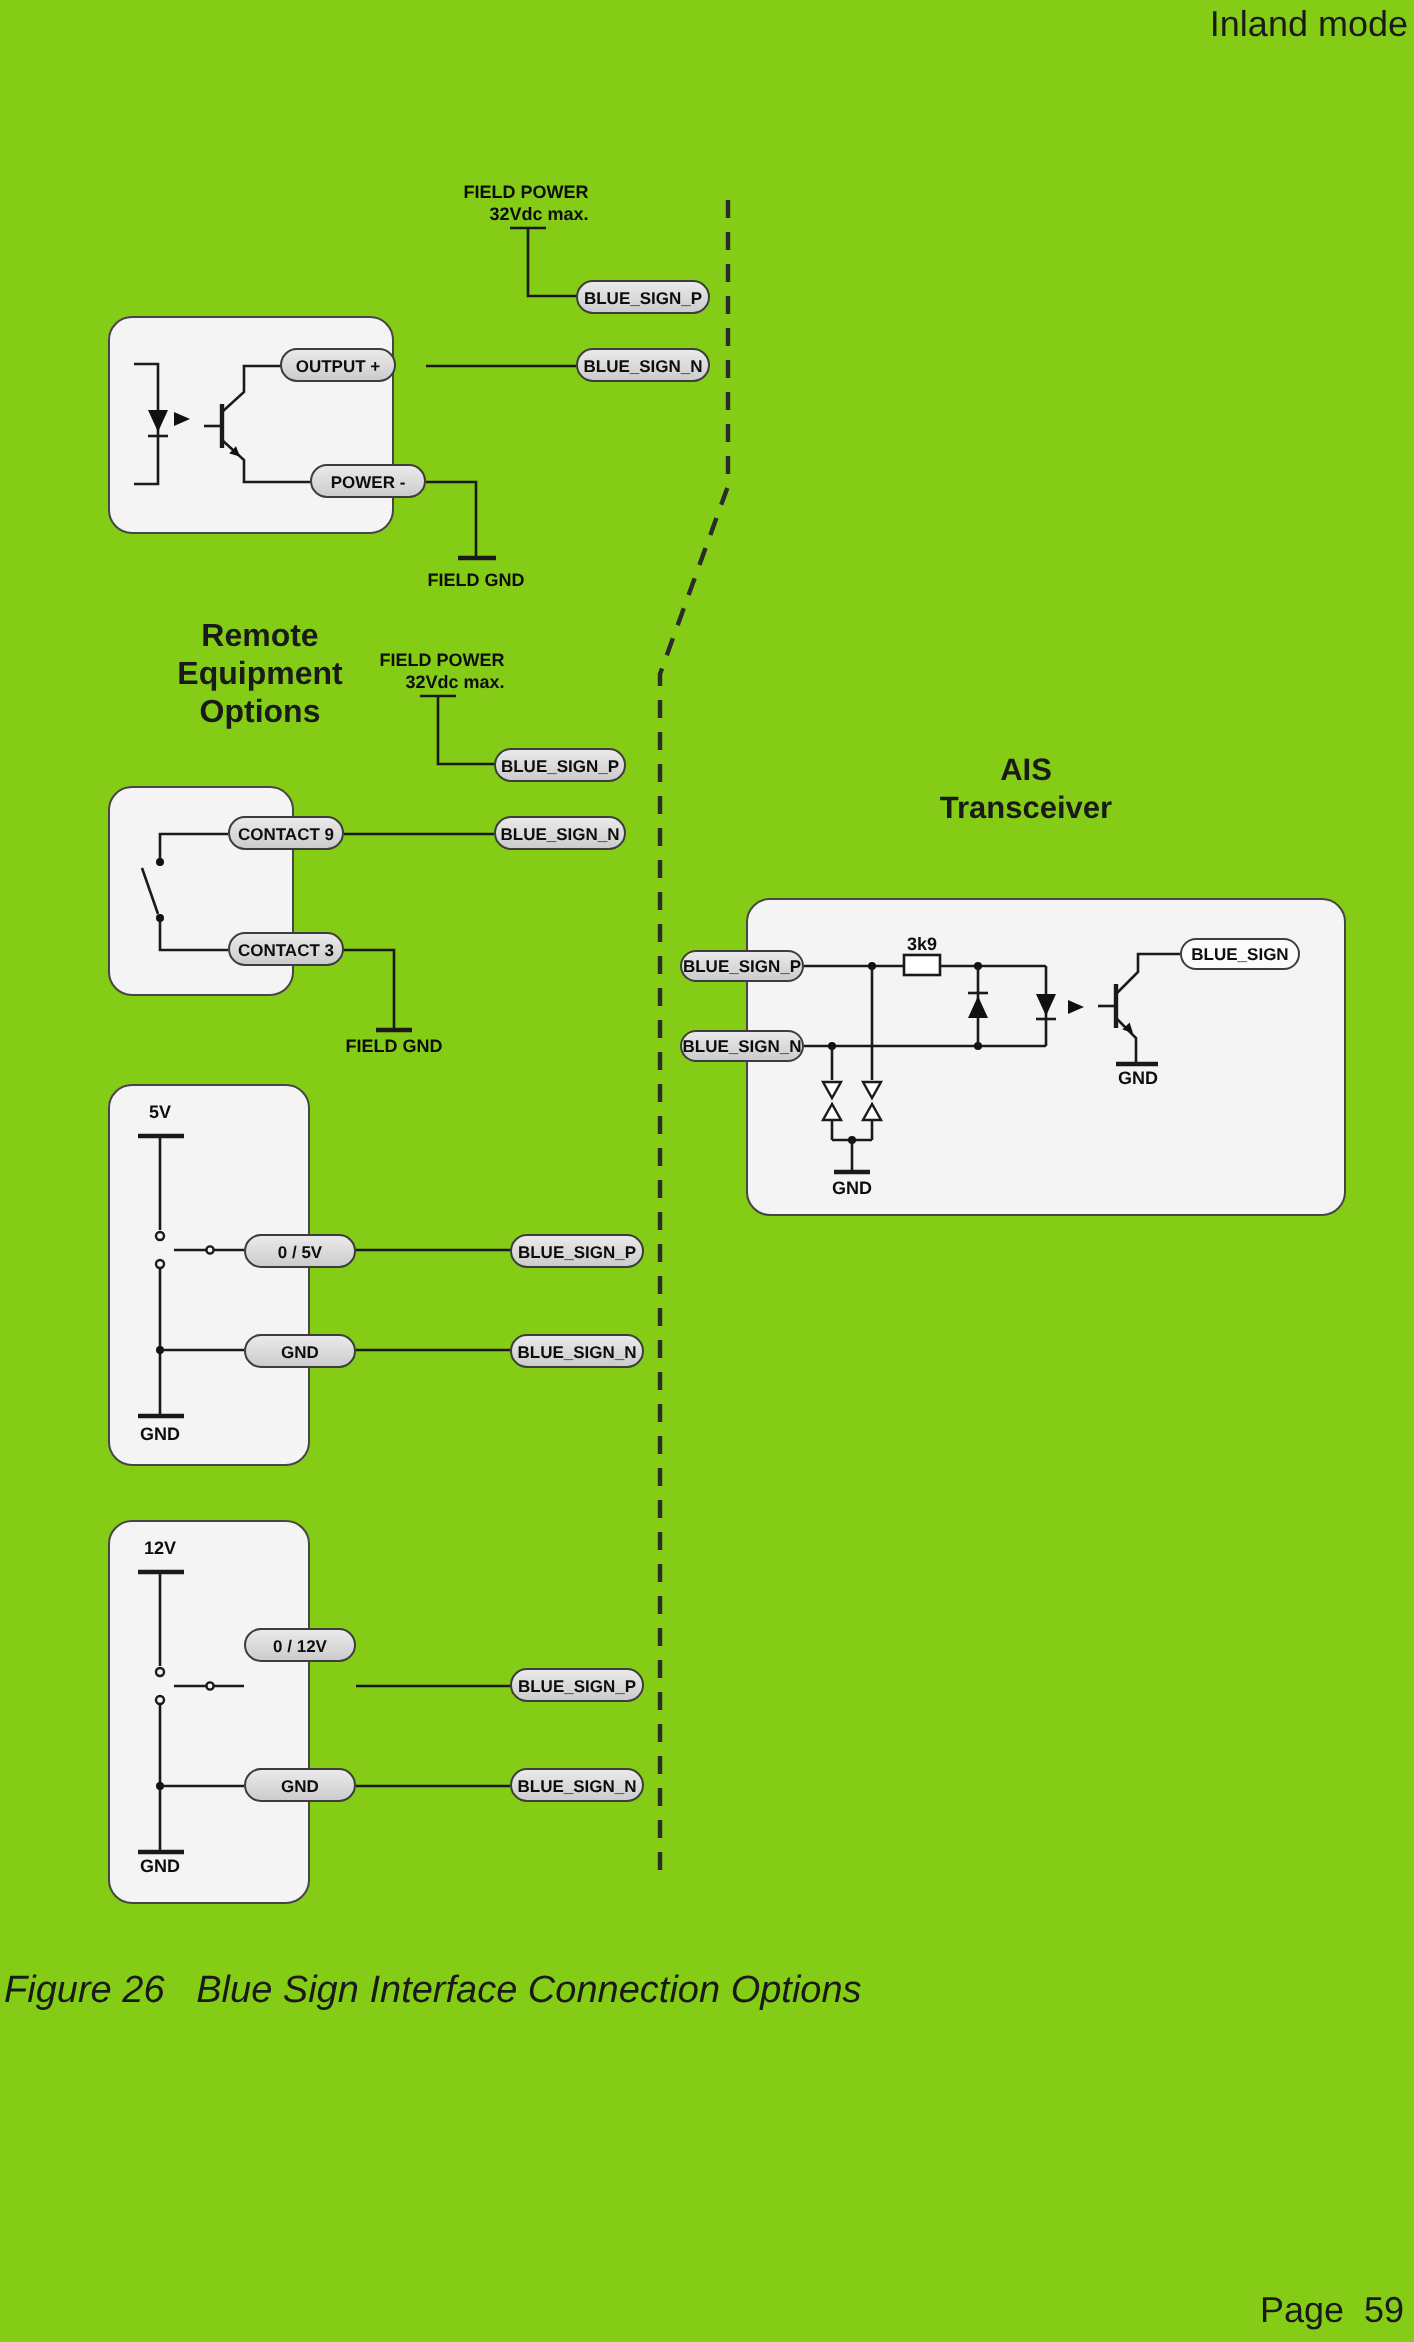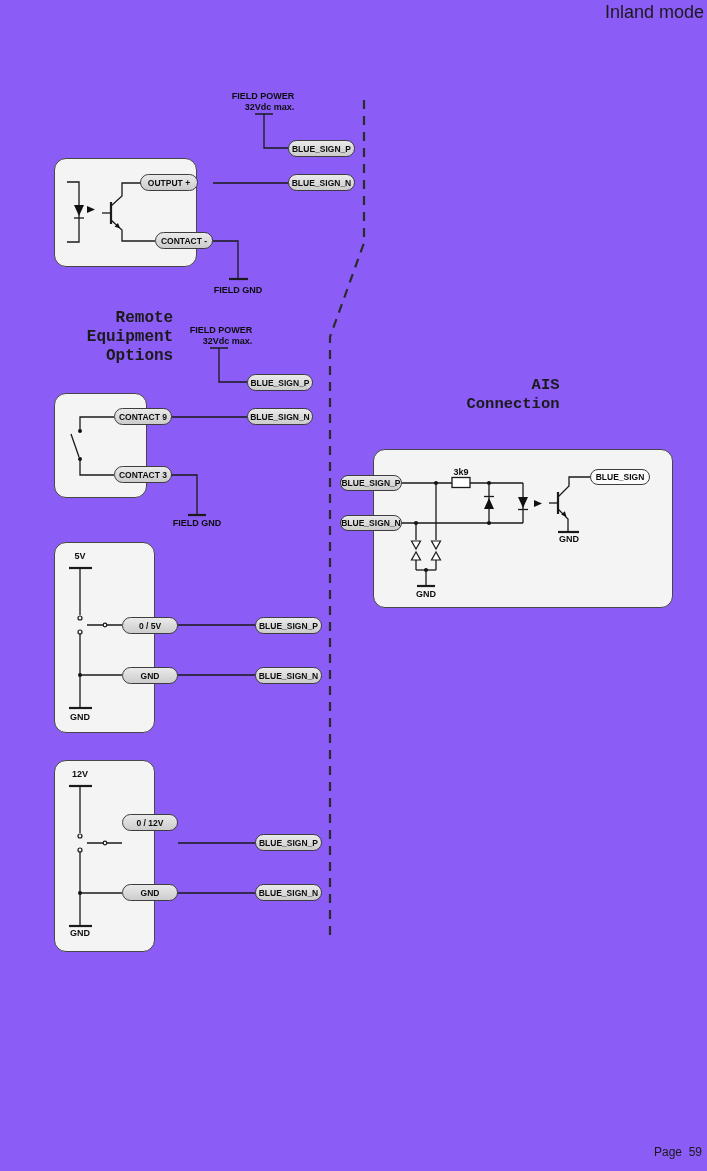--- a/index.html
+++ b/index.html
@@ -1,38 +1,38 @@
 <!DOCTYPE html>
 <html><head>
 <meta charset="utf-8">
 <style>
   html,body{margin:0;padding:0;background:#fff;}
-  .page{position:relative;width:707px;height:1171px;background:#8b5cf6;overflow:hidden;
+  .page{position:relative;width:707px;height:1171px;background:#84cc16;overflow:hidden;
         font-family:"Liberation Sans",sans-serif;color:#111;}
   .header{position:absolute;top:2px;right:3px;font-size:18px;white-space:pre;color:#1a1a1a;}
-  .footer{position:absolute;top:1145px;right:5px;font-size:12px;white-space:pre;color:#1a1a1a;}
+  .footer{position:absolute;top:1145px;right:5px;font-size:18px;white-space:pre;color:#1a1a1a;}
   .caption{position:absolute;left:2px;top:985px;font-size:19px;font-style:italic;white-space:pre;color:#1a1a1a;}
   .eqbox{position:absolute;box-sizing:border-box;background:#f4f4f4;border:1.4px solid #464646;border-radius:12px;}
   .wires{position:absolute;left:0;top:0;}
   .wires path,.wires polyline{stroke:#1a1a1a;fill:none;stroke-width:1.3px;}
   .wires .thick{stroke-width:2.2px;}
   .wires .dot{fill:#111;stroke:none;}
   .wires .oc{fill:#f4f4f4;stroke:#1a1a1a;stroke-width:1.2px;}
   .wires .fillb{fill:#111;stroke:none;}
   .wires .hollow{fill:#ffffff;stroke:#1a1a1a;stroke-width:1.2px;}
   .wires .comp{fill:#ffffff;stroke:#1a1a1a;stroke-width:1.3px;}
   .wires .dash{stroke:#2b2b2b;stroke-width:2.2px;stroke-dasharray:9 7;fill:none;}
   .pill{position:absolute;box-sizing:border-box;height:17px;border:1.4px solid #3d3d3d;border-radius:10px;
         background:linear-gradient(#eaeaea,#cccccc);display:flex;align-items:center;justify-content:center;
         font-size:8.5px;font-weight:bold;letter-spacing:0;white-space:pre;color:#0d0d0d;}
   .pill--light{background:#fbfbfb;}
   .lbl{position:absolute;transform:translateX(-50%);text-align:right;font-size:9px;font-weight:bold;
        line-height:10.5px;white-space:pre-line;color:#0d0d0d;}
-  .title{position:absolute;transform:translateX(-50%);text-align:right;font-size:16px;font-weight:bold;
-         line-height:19px;white-space:pre-line;color:#1a1a1a;font-family:Liberation Mono, monospace;}
+  .title{position:absolute;transform:translateX(-50%);text-align:center;font-size:16px;font-weight:bold;
+         line-height:19px;white-space:pre-line;color:#1a1a1a;}
   .title--ais{font-size:15.5px;}
 </style>
 </head>
 <body>
 
 <div class="page">
 
   <div class="header">Inland mode</div>
 
   <div class="eqbox" style="left:54px;top:158px;width:143px;height:109px"></div>
@@ -148,21 +148,21 @@
         <circle class="dot" cx="426" cy="570" r="2"></circle>
         <path d="M426,570 V585"></path>
         <path class="thick" d="M417,586 H435"></path>
       </g>
     </g>
   </svg>
 
   <div class="pill" style="left:288px;top:140px;width:67px">BLUE_SIGN_P</div>
   <div class="pill" style="left:288px;top:174px;width:67px">BLUE_SIGN_N</div>
   <div class="pill" style="left:140px;top:174px;width:58px">OUTPUT +</div>
-  <div class="pill" style="left:155px;top:232px;width:58px">CONTACT -</div>
+  <div class="pill" style="left:155px;top:232px;width:58px">POWER -</div>
 
   <div class="pill" style="left:247px;top:374px;width:66px">BLUE_SIGN_P</div>
   <div class="pill" style="left:247px;top:408px;width:66px">BLUE_SIGN_N</div>
   <div class="pill" style="left:114px;top:408px;width:58px">CONTACT 9</div>
   <div class="pill" style="left:114px;top:466px;width:58px">CONTACT 3</div>
 
   <div class="pill" style="left:122px;top:617px;width:56px">0 / 5V</div>
   <div class="pill" style="left:122px;top:667px;width:56px">GND</div>
   <div class="pill" style="left:255px;top:617px;width:67px">BLUE_SIGN_P</div>
   <div class="pill" style="left:255px;top:667px;width:67px">BLUE_SIGN_N</div>
@@ -187,16 +187,17 @@
   <div class="lbl" style="left:80px;top:769px">12V</div>
   <div class="lbl" style="left:80px;top:928px">GND</div>
   <div class="lbl" style="left:461px;top:467px">3k9</div>
   <div class="lbl" style="left:426px;top:589px">GND</div>
   <div class="lbl" style="left:569px;top:534px">GND</div>
 
   <div class="title" style="left:130px;top:309px">Remote
 Equipment
 Options</div>
   <div class="title title--ais" style="left:513px;top:376px">AIS
-Connection</div>
-
+Transceiver</div>
+
+  <div class="caption">Figure 26   Blue Sign Interface Connection Options</div>
   <div class="footer">Page  59</div>
 </div>
 
 </body></html>

